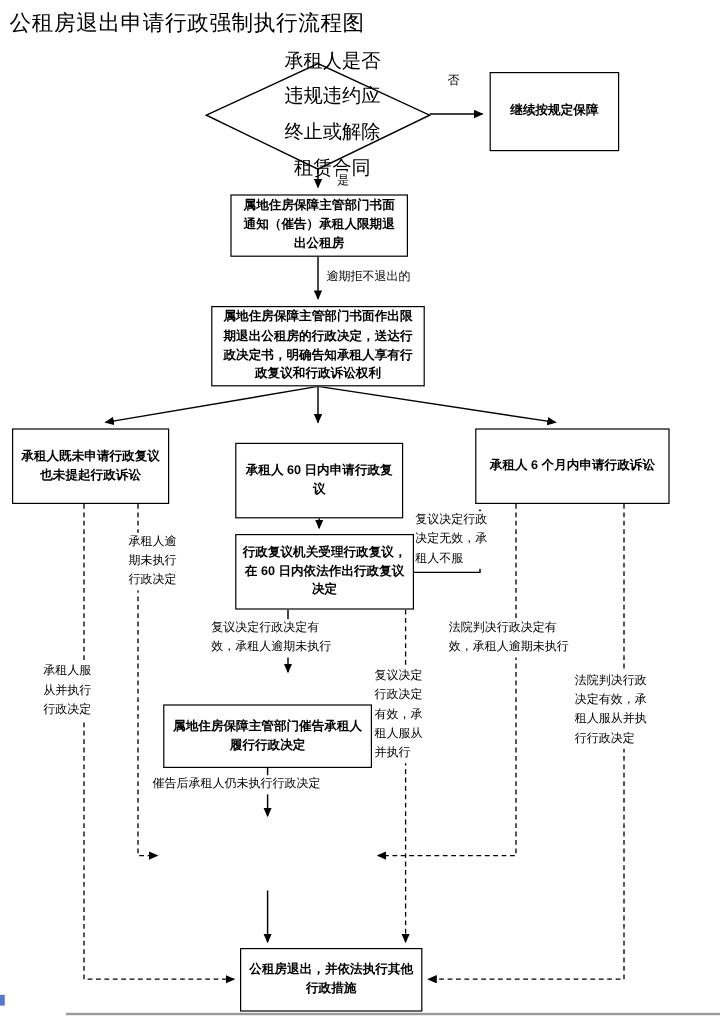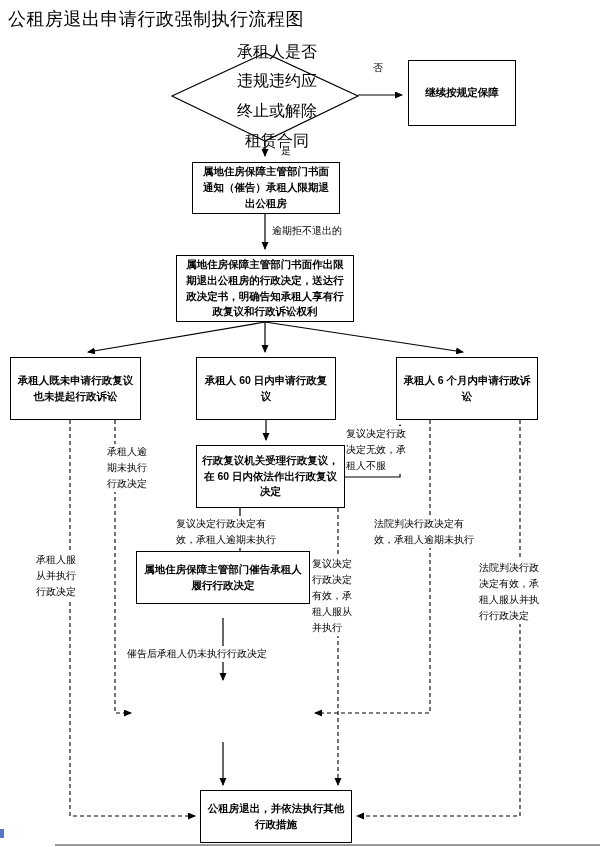--- a/index.html
+++ b/index.html
@@ -76,27 +76,27 @@
   <div class="diamond-text">承租人是否违规违约应终止或解除租赁合同</div>
 
   <div class="box" style="left:408px;top:60px;width:108px;height:66px">继续按规定保障</div>
 
   <div class="box" style="left:192px;top:162px;width:148px;height:52px">属地住房保障主管部门书面通知（催告）承租人限期退出公租房</div>
 
   <div class="box" style="left:176px;top:255px;width:178px;height:67px">属地住房保障主管部门书面作出限期退出公租房的行政决定，送达行政决定书，明确告知承租人享有行政复议和行政诉讼权利</div>
 
   <div class="box" style="left:10px;top:357px;width:131px;height:63px">承租人既未申请行政复议也未提起行政诉讼</div>
 
-  <div class="box" style="left:196px;top:357px;width:140px;height:63px">承租人 60 日内申请行政复议</div>
+  <div class="box" style="left:196px;top:369px;width:140px;height:63px">承租人 60 日内申请行政复议</div>
 
-  <div class="box" style="left:396px;top:357px;width:142px;height:63px">承租人 6 个月内申请行政诉讼</div>
+  <div class="box" style="left:396px;top:357px;width:162px;height:63px">承租人 6 个月内申请行政诉讼</div>
 
   <div class="box" style="left:196px;top:445px;width:149px;height:63px">行政复议机关受理行政复议，在 60 日内依法作出行政复议决定</div>
 
-  <div class="box" style="left:136px;top:551px;width:174px;height:53px">属地住房保障主管部门催告承租人履行行政决定</div>
+  <div class="box" style="left:136px;top:587px;width:174px;height:53px">属地住房保障主管部门催告承租人履行行政决定</div>
 
 
   <div class="box" style="left:200px;top:790px;width:152px;height:53px">公租房退出，并依法执行其他行政措施</div>
 
   <div class="lbl" style="left:373px;top:60px">否</div>
 
   <div class="lbl" style="left:281px;top:143px">是</div>
 
   <div class="lbl" style="left:272px;top:223px">逾期拒不退出的</div>
 

